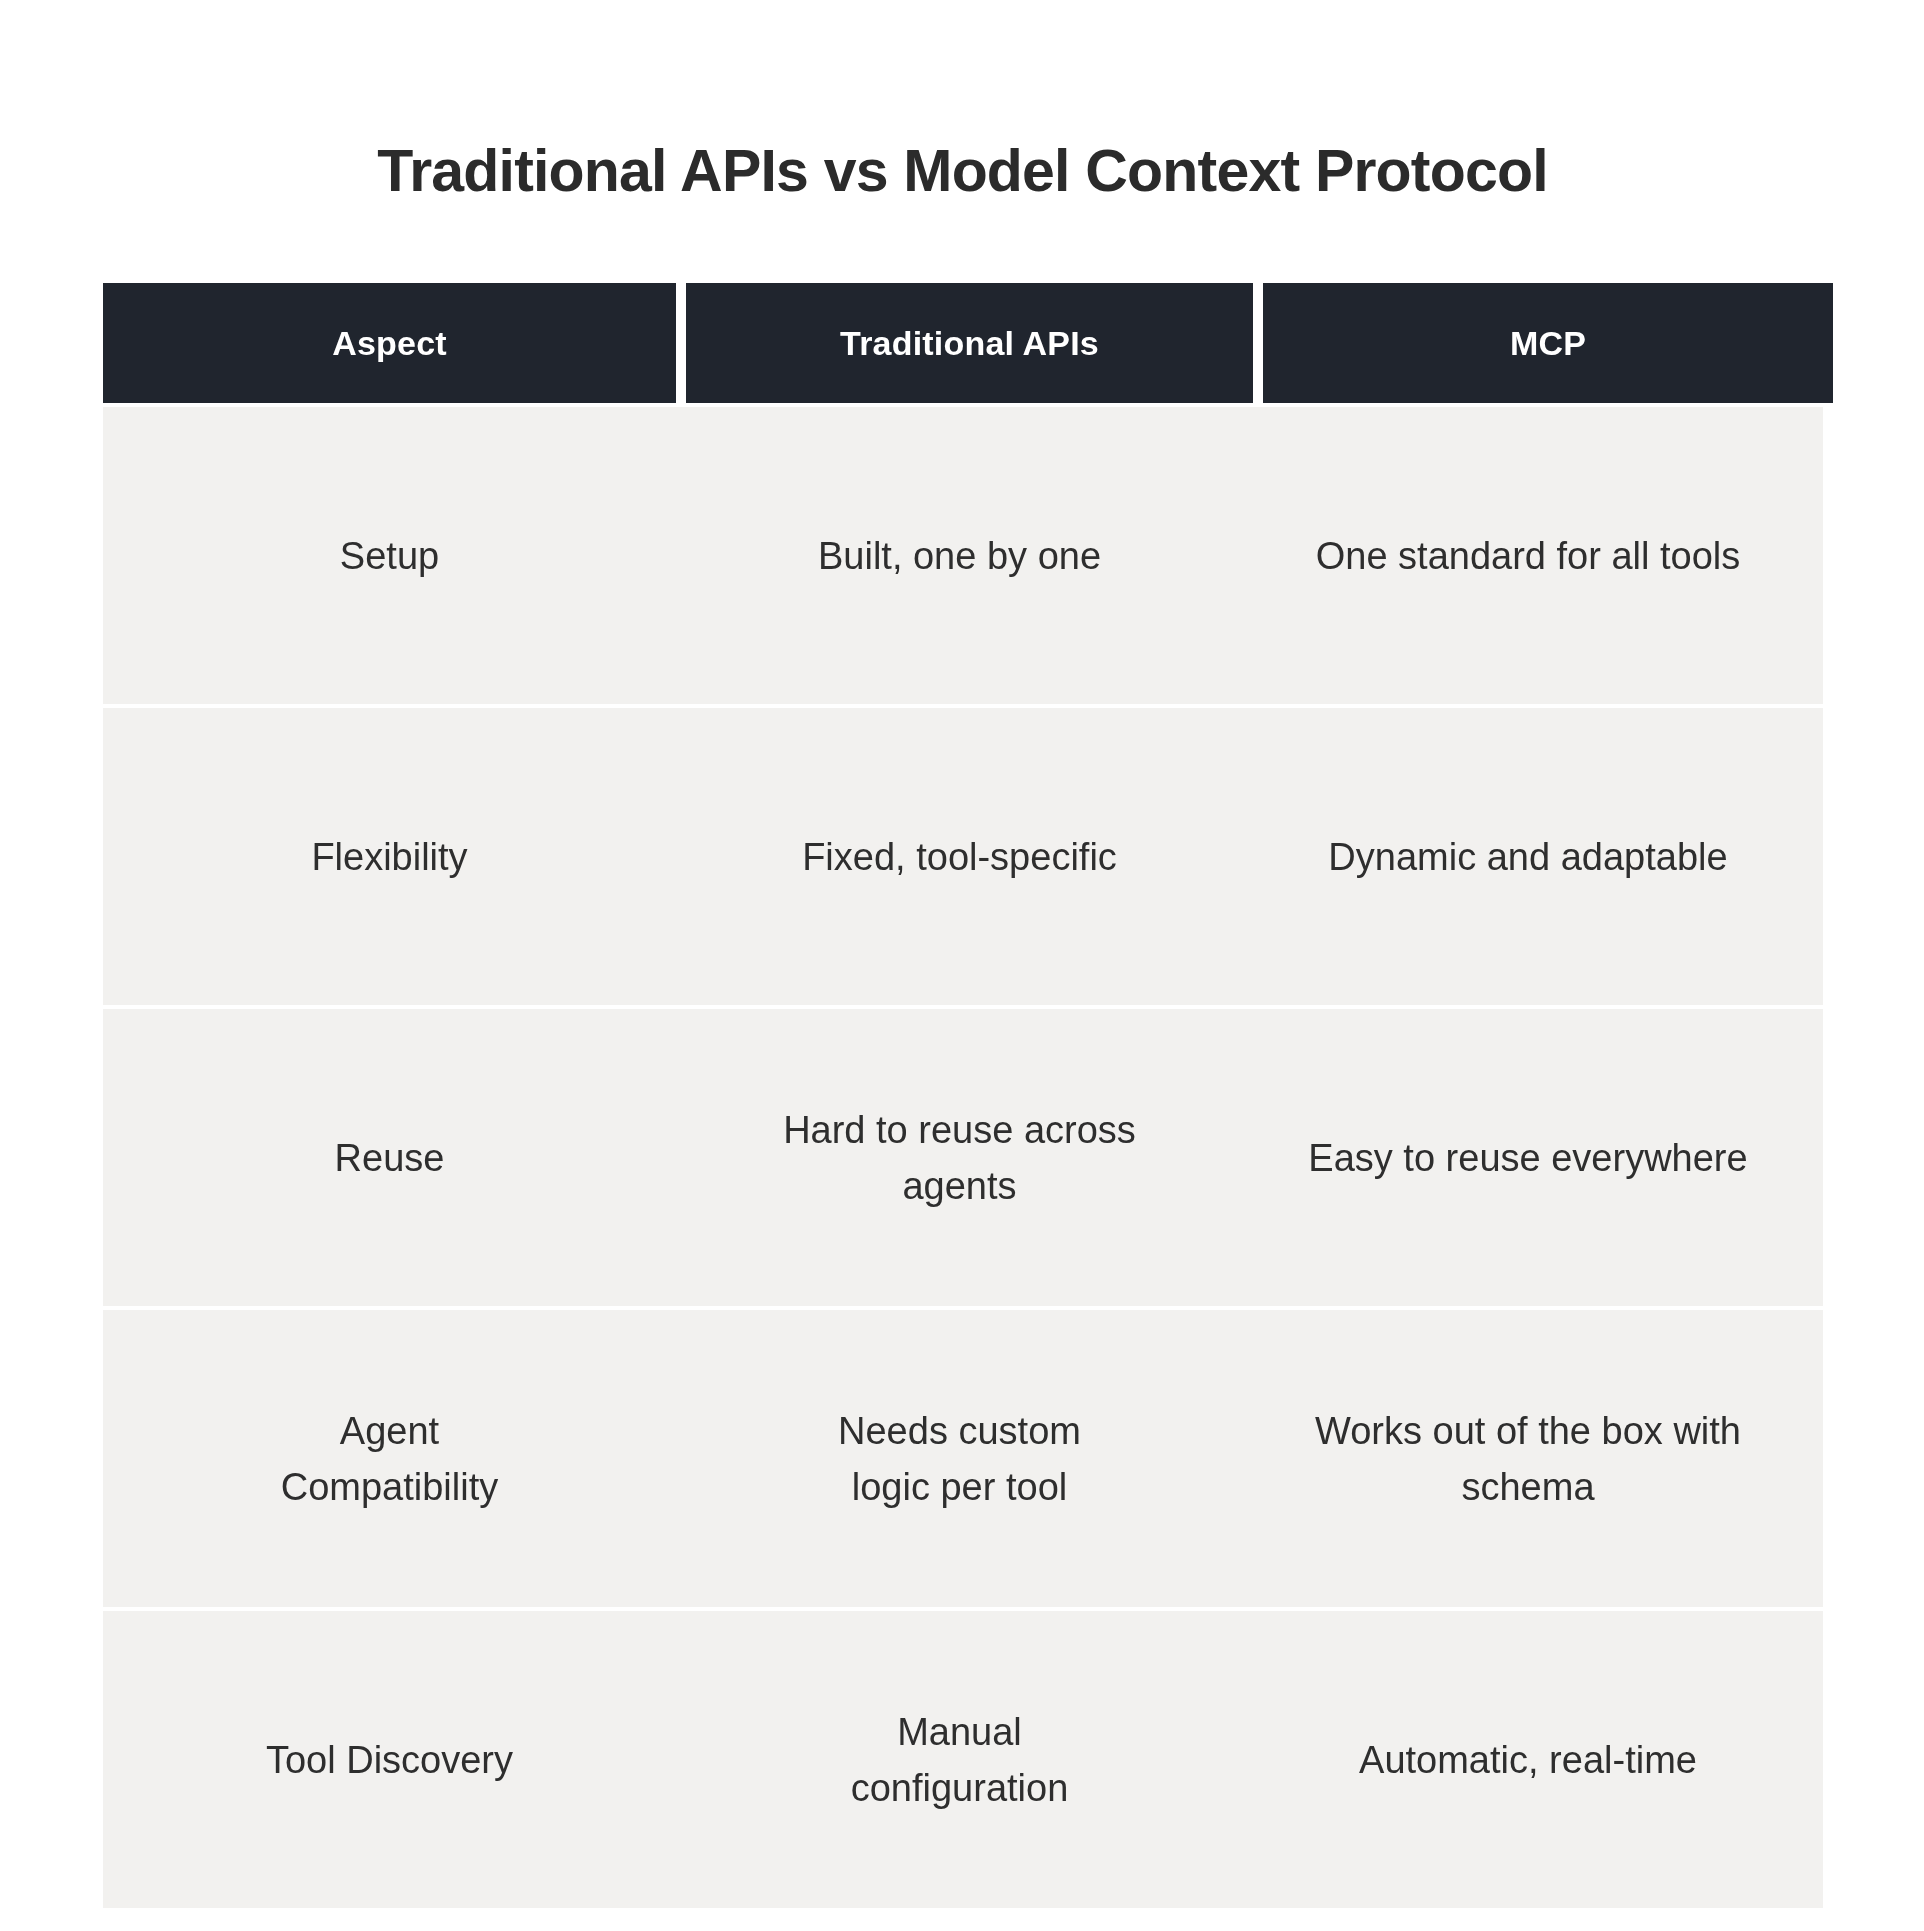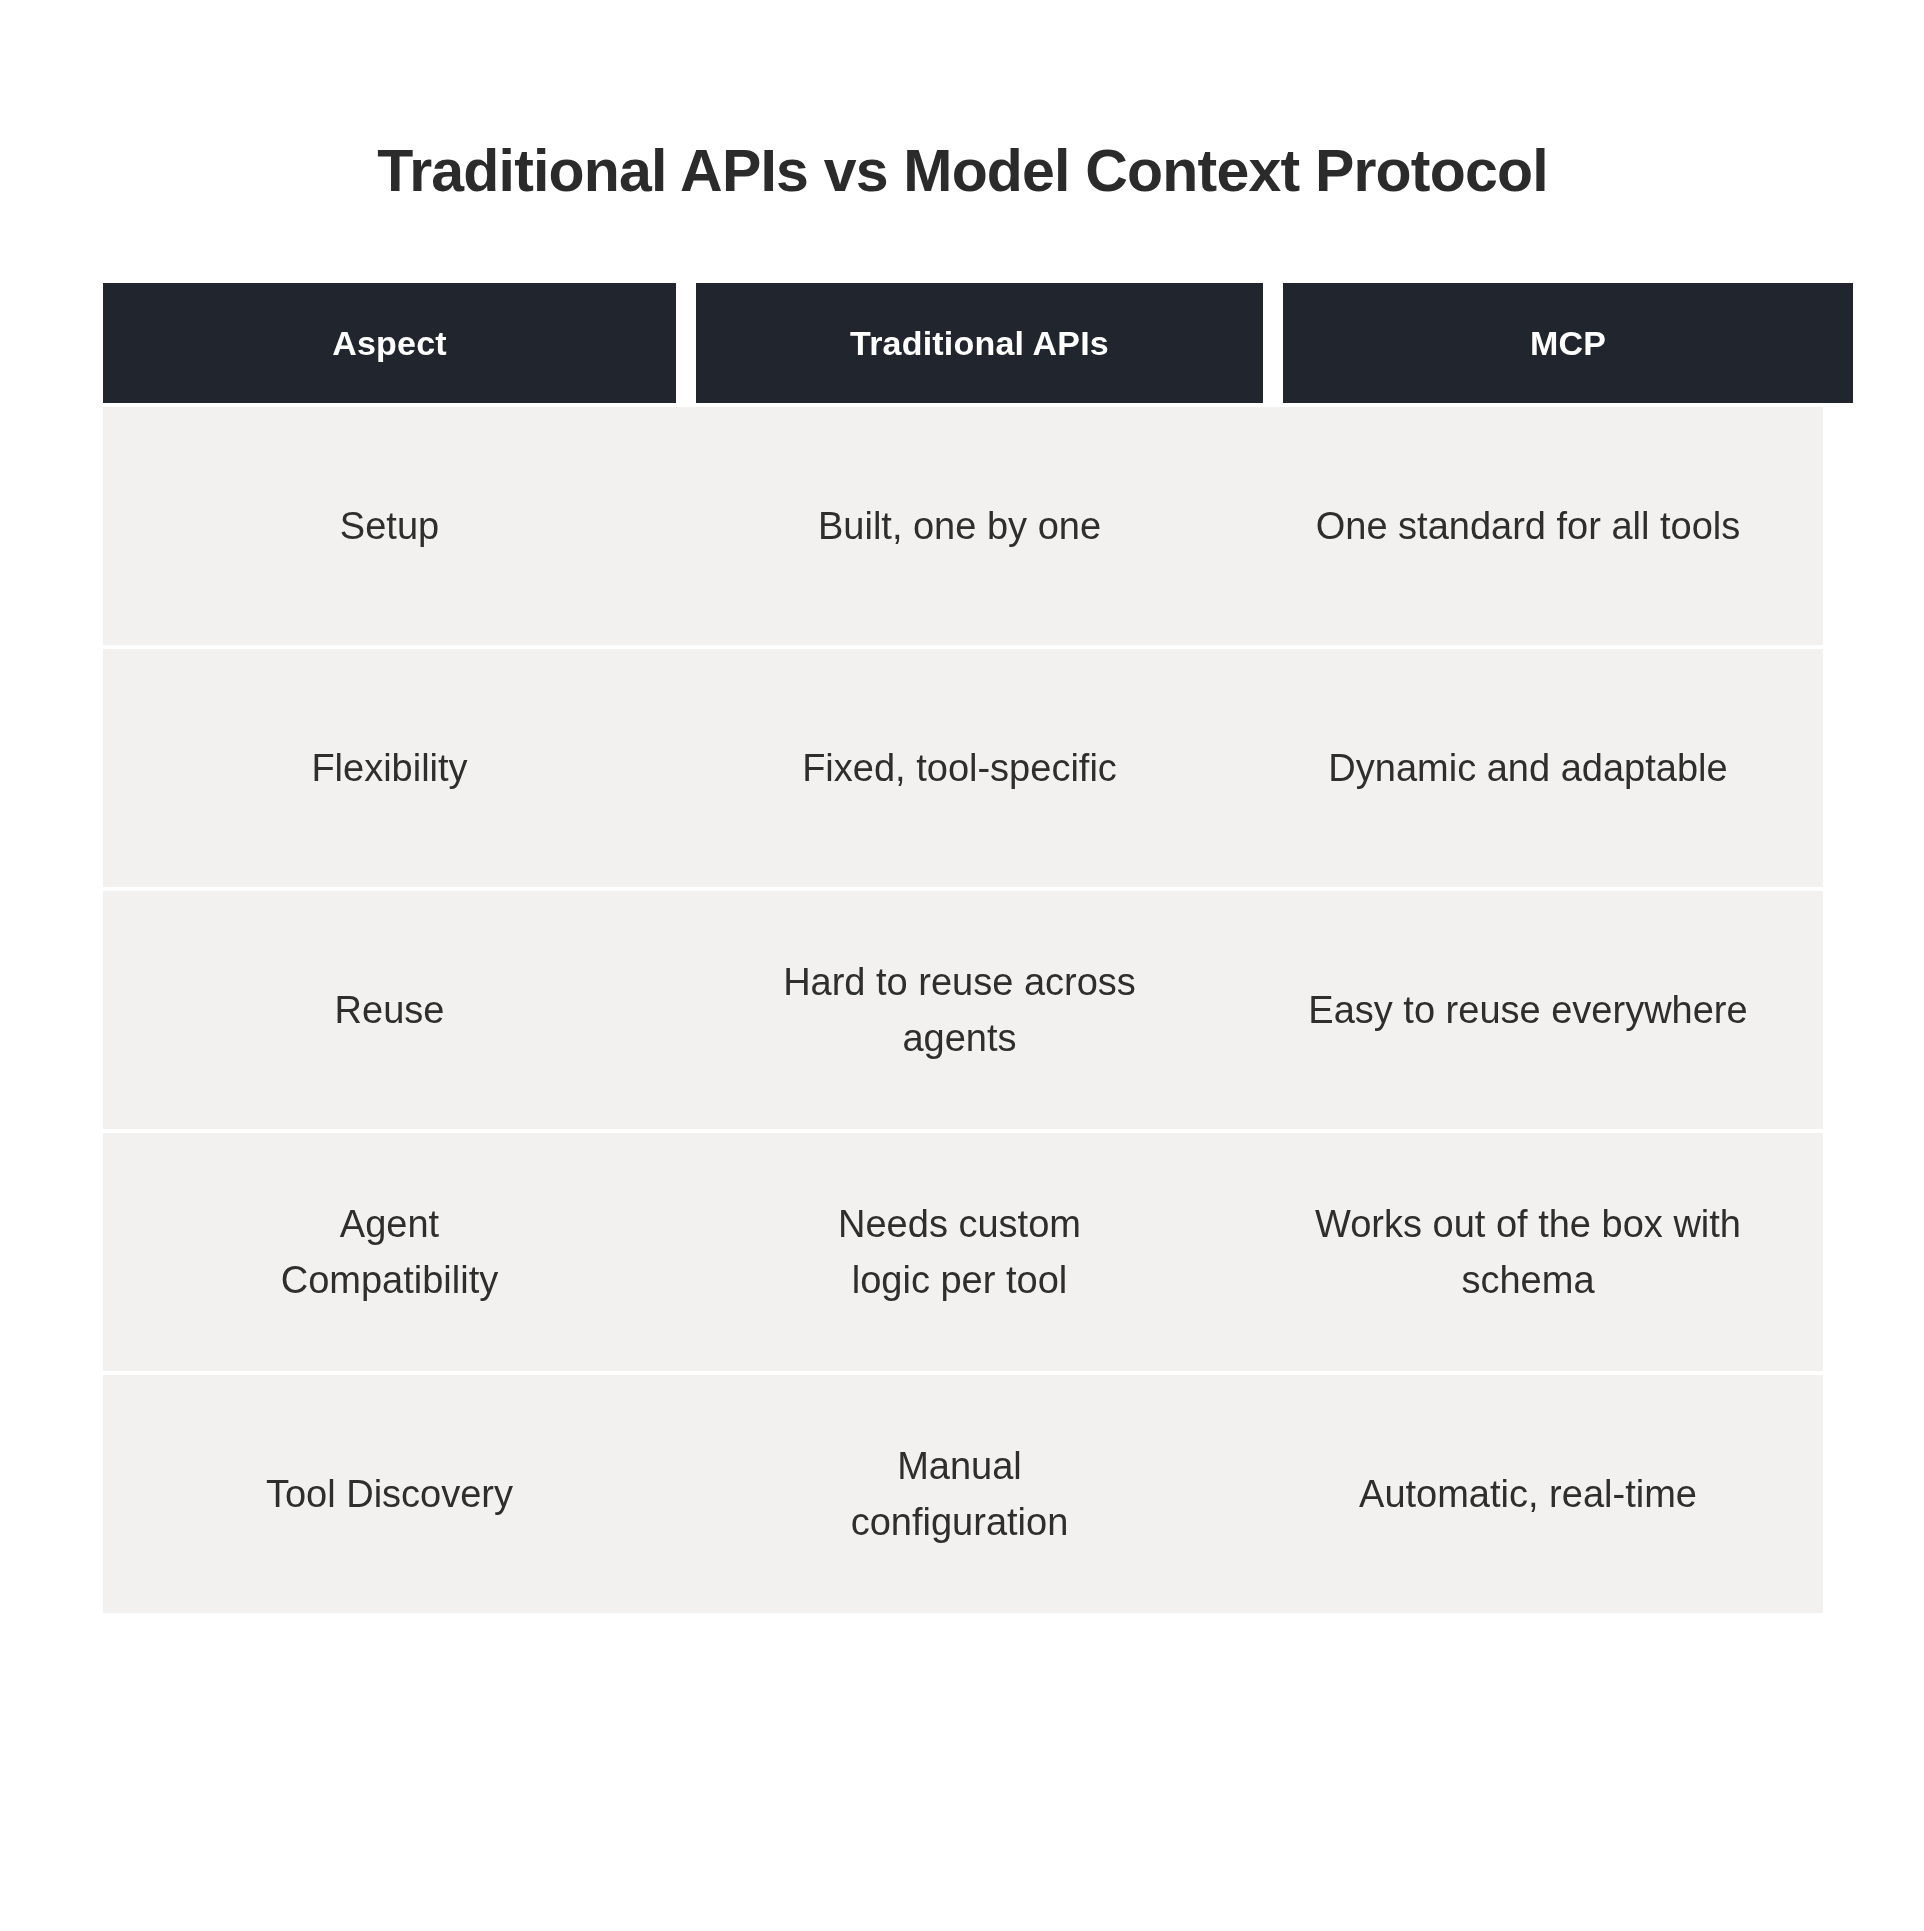--- a/index.html
+++ b/index.html
@@ -40,21 +40,21 @@
     position: absolute;
     left: 103px;
     top: 283px;
     width: 1720px;
   }
 
   .table-header {
     display: flex;
     width: 1720px;
     height: 120px;
-    gap: 20px;
+    gap: 10px;
   }
 
   .header-cell {
     background: #20252e;
     display: flex;
     align-items: center;
     justify-content: center;
     color: #ffffff;
     font-size: 34px;
     font-weight: bold;
@@ -67,21 +67,21 @@
   .col-3 { width: 570px; flex: 0 0 570px; }
 
   .table-body {
     width: 1720px;
     margin-top: 4px;
   }
 
   .table-row {
     display: flex;
     width: 1720px;
-    height: 238px;
+    height: 297px;
     background: #f2f1ef;
     margin-bottom: 4px;
   }
 
   .table-row:last-child {
     margin-bottom: 0;
   }
 
   .body-cell {
     display: flex;

